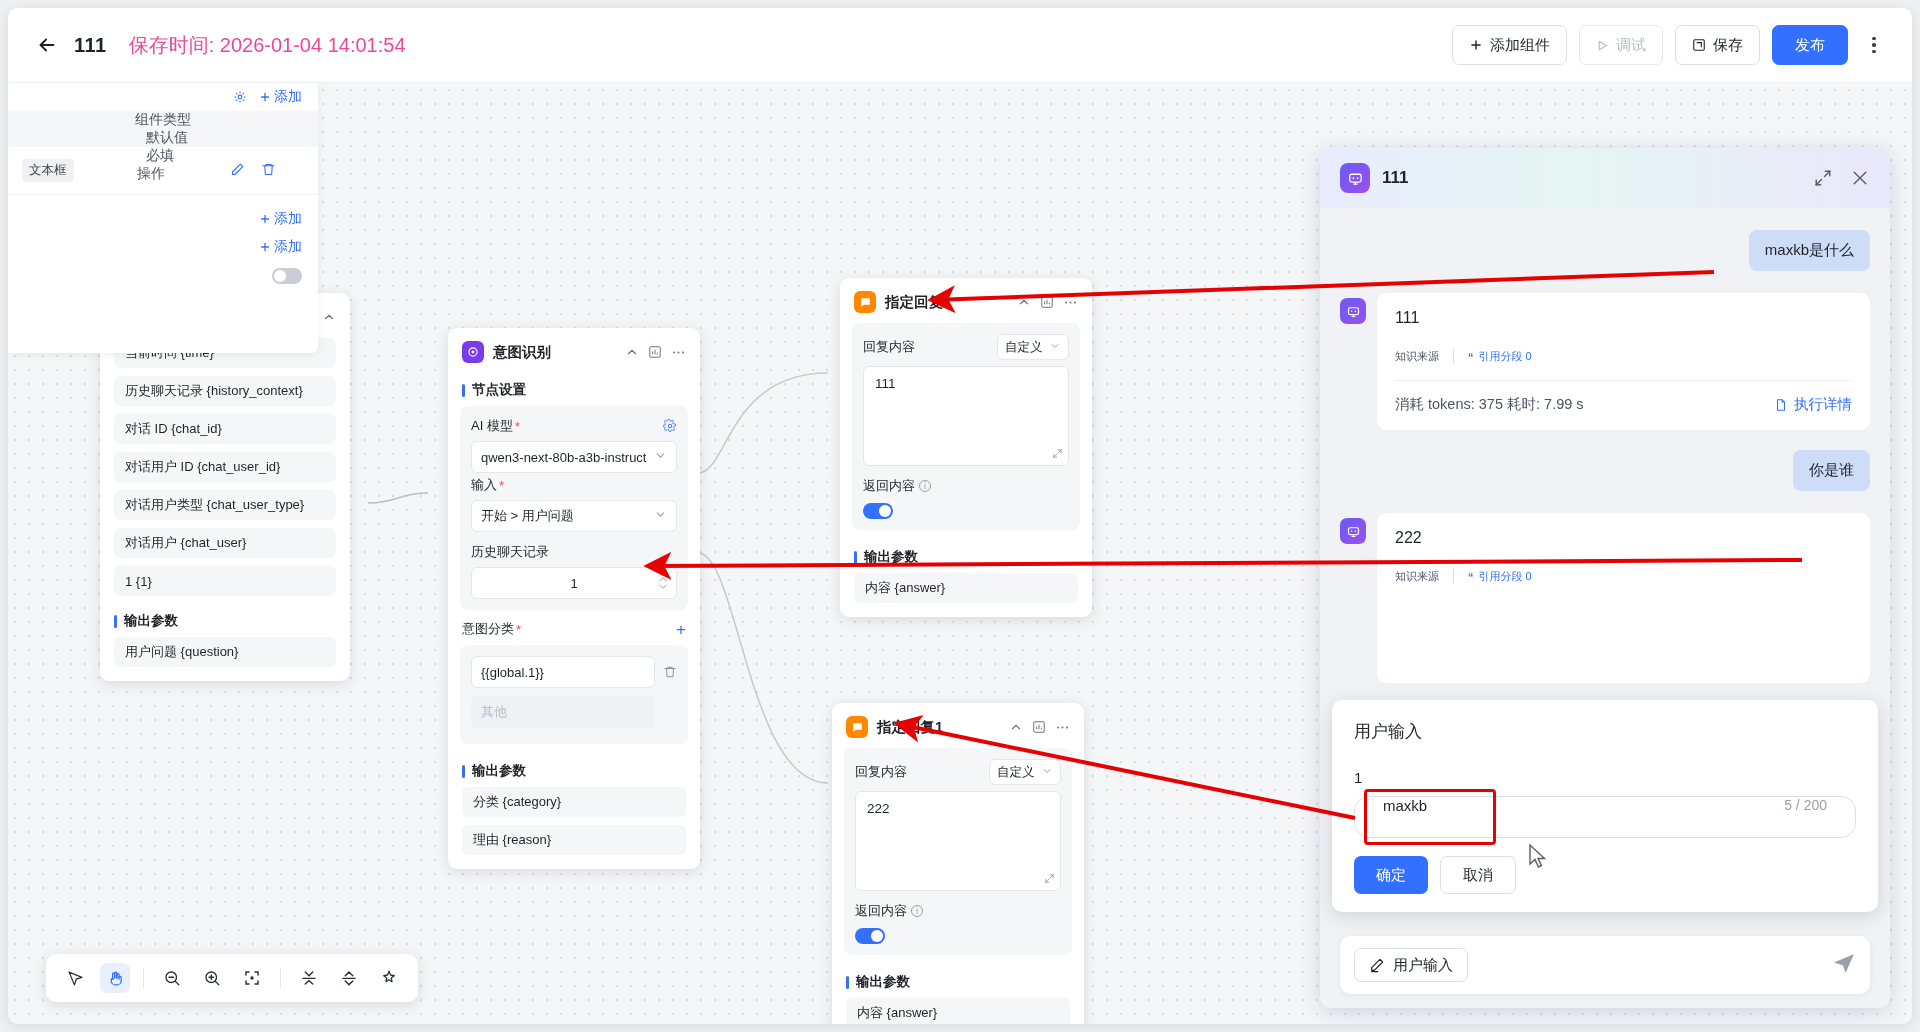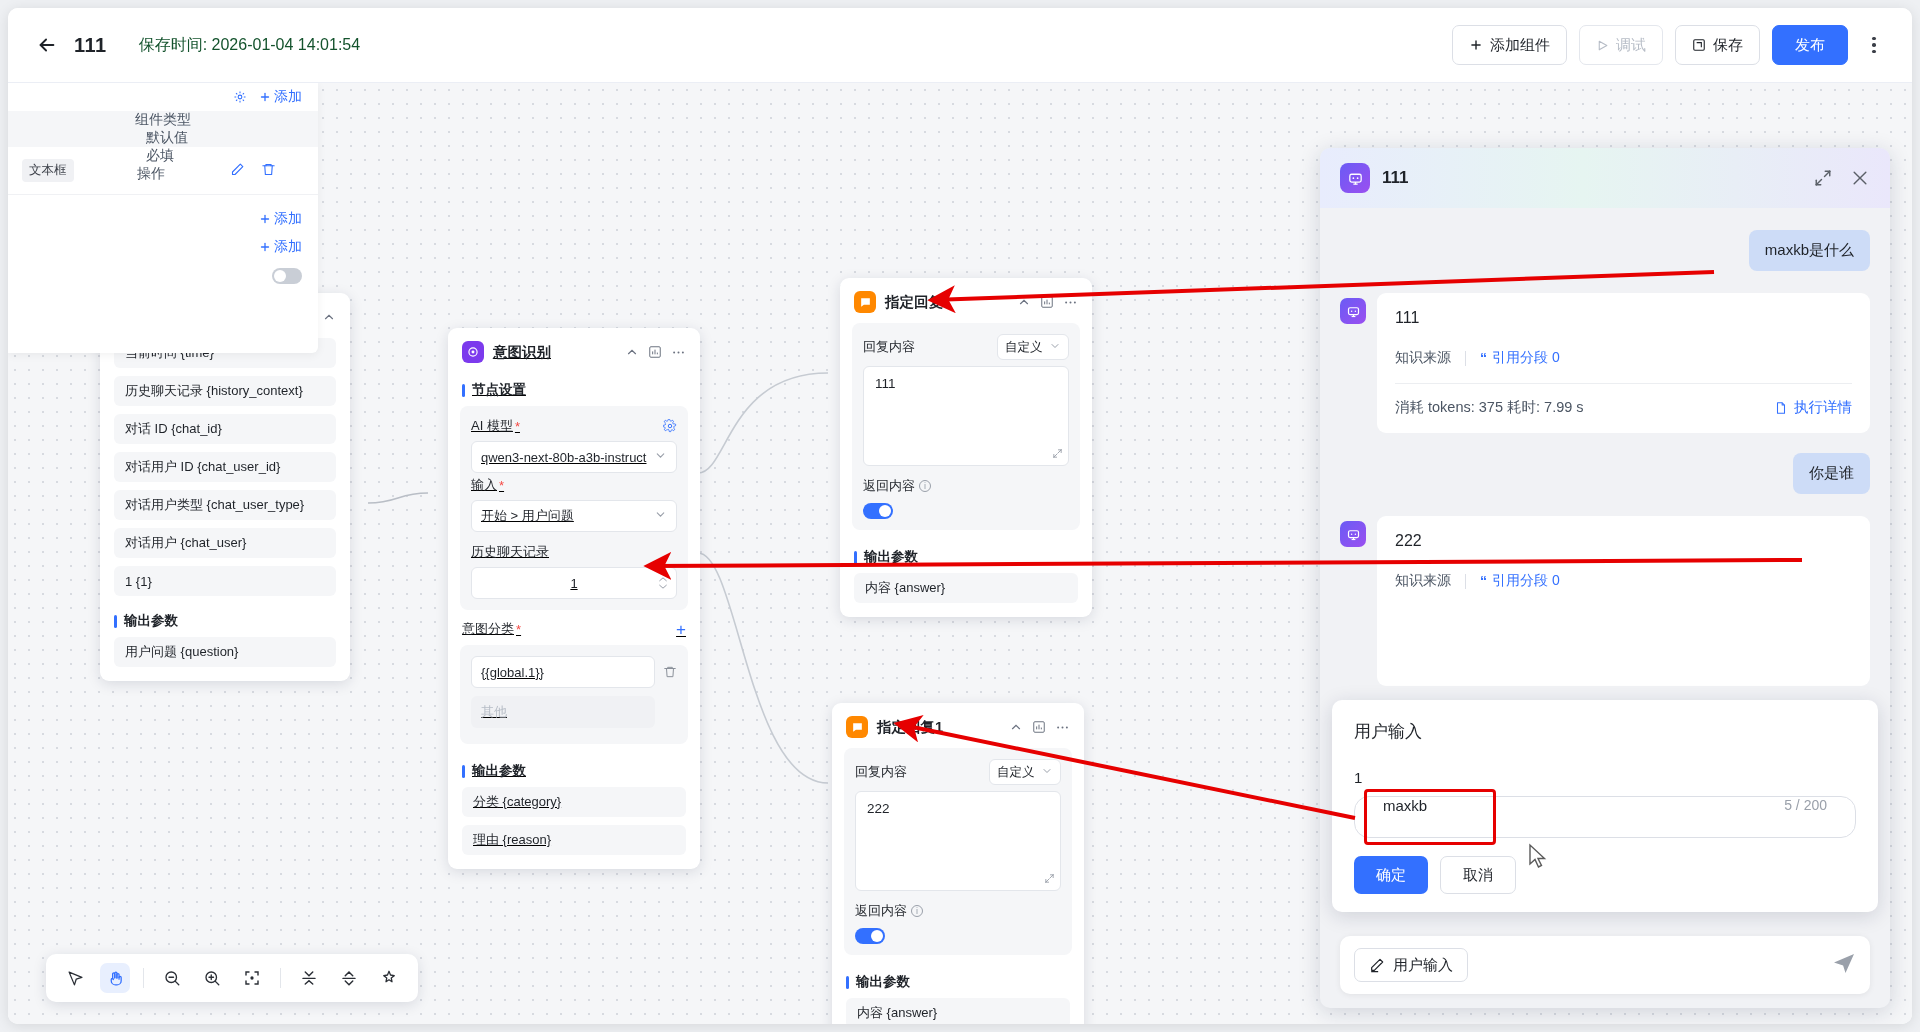--- a/index.html
+++ b/index.html
@@ -13,21 +13,21 @@
     background:#fff; border-radius:10px; overflow:hidden;
     box-shadow:0 2px 14px rgba(0,0,0,.10); }
 
   
   .header { position:absolute; left:0; top:0; width:1904px; height:75px;
     background:#fff; border-bottom:1px solid #ebeef5; display:flex;
     align-items:center; padding:0 24px; z-index:60; }
   .back-arrow { width:30px; height:30px; display:flex; align-items:center;
     justify-content:center; cursor:pointer; color:#1f2329; }
   .hdr-title { font-size:20px; font-weight:700; color:#1f2329; margin-left:12px; letter-spacing:.5px;}
-  .hdr-save { font-size:16px; color:#14532d; margin-left:32px; }
+  .hdr-save { font-size:20px; color:#ec4899; margin-left:22px; }
   .hdr-right { margin-left:auto; display:flex; align-items:center; gap:12px; }
   .btn { height:40px; border:1px solid #dcdfe6; background:#fff; border-radius:7px;
     display:flex; align-items:center; gap:7px; padding:0 16px; font-size:15px;
     color:#1f2329; cursor:pointer; white-space:nowrap; }
   .btn.disabled { color:#b6bcc6; border-color:#e4e7ed; cursor:default; }
   .btn.primary { background:#3370ff; border-color:#3370ff; color:#fff; font-weight:400; padding:0 22px;}
   .more-dots { width:28px; height:40px; display:flex; align-items:center;
     justify-content:center; cursor:pointer; flex-direction:column; gap:3px;}
   .more-dots i { width:3.5px; height:3.5px; border-radius:50%; background:#3c4049; display:block;}
 
@@ -129,21 +129,21 @@
   .chat-body { position:relative; height:800px; padding:22px 20px 0 20px; }
   .msg-user { display:flex; justify-content:flex-end; margin-bottom:22px; }
   .bubble-user { background:#cddcf7; color:#1f2329; border-radius:8px;
     padding:11px 16px; font-size:15px; max-width:330px; }
   .msg-bot { display:flex; gap:11px; margin-bottom:20px; }
   .bot-avatar { width:26px; height:26px; border-radius:7px;
     background:linear-gradient(135deg,#6a5bf5,#9b4ff0); display:flex;
     align-items:center; justify-content:center; color:#fff; flex:0 0 auto; margin-top:5px;}
   .bubble-bot { background:#fff; border-radius:9px; padding:16px 18px; flex:1; }
   .bb-text { font-size:16px; color:#1f2329; margin-bottom:22px; }
-  .bb-src { display:flex; align-items:center; gap:14px; font-size:14px;
+  .bb-src { display:flex; align-items:center; gap:14px; font-size:11px;
     color:#4b5563; padding-bottom:16px; }
   .bb-src .divider { width:1px; height:15px; background:#dcdfe6; }
   .bb-link { color:#3370ff; display:flex; align-items:center; gap:5px; cursor:pointer; }
   .bb-foot { border-top:1px solid #eceef1; padding-top:14px; display:flex;
     align-items:center; font-size:14.5px; color:#4b5563; }
   .bb-detail { margin-left:auto; color:#3370ff; display:flex; align-items:center;
     gap:6px; cursor:pointer; }
 
   .chat-input-wrap { position:absolute; left:20px; right:20px; bottom:14px;
     background:#fff; border-radius:10px; padding:12px 14px;
@@ -254,21 +254,21 @@
         <div class="var-item">对话用户类型 {chat_user_type}</div>
         <div class="var-item">对话用户 {chat_user}</div>
         <div class="var-item">1 {1}</div>
         <div class="sec-label">
           <span class="sec-bar"></span>
           <span>输出参数</span>
         </div>
         <div class="var-item" style="margin-bottom:14px;">用户问题 {question}</div>
       </div>
 
-      <div class="node" style="left:440px; top:245px; width:252px;text-decoration:underline;">
+      <div class="node" style="left:440px; top:245px; width:252px;">
         <div class="node-head">
           <div class="node-ico ico-intent">
             <svg width="14" height="14" viewBox="0 0 24 24" fill="none" stroke="currentColor" stroke-width="2">
                 <circle cx="12" cy="12" r="7"></circle>
                 <circle cx="12" cy="12" r="2.5" fill="currentColor" stroke="none"></circle>
               </svg>
           </div>
           <div class="node-title">意图识别</div>
           <div class="node-head-actions">
             <span class="hact">

